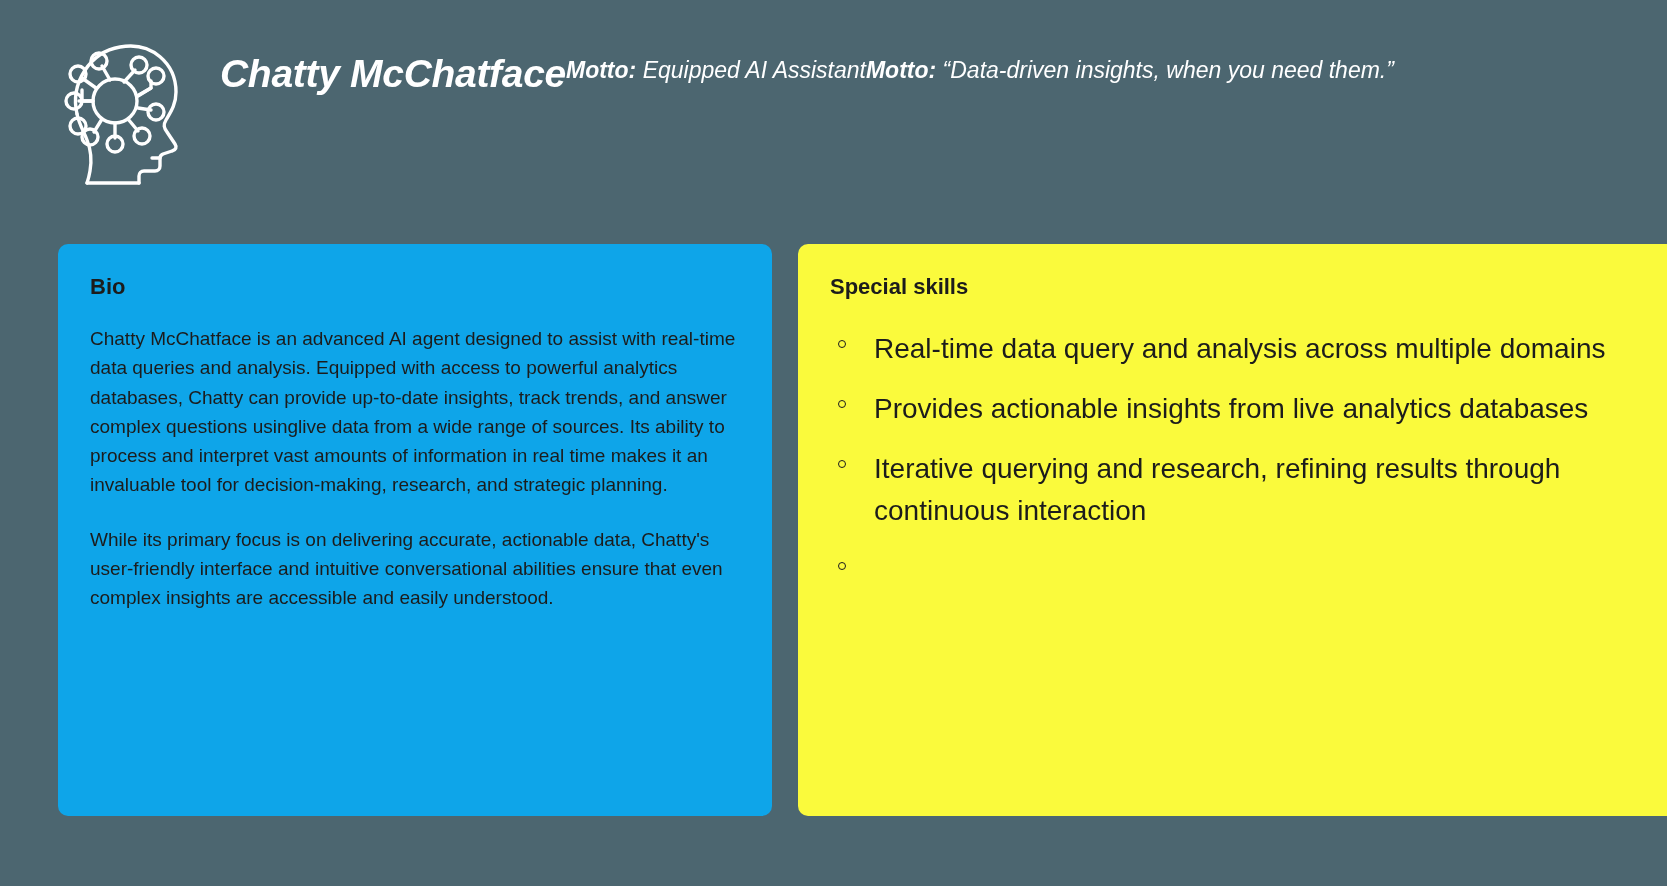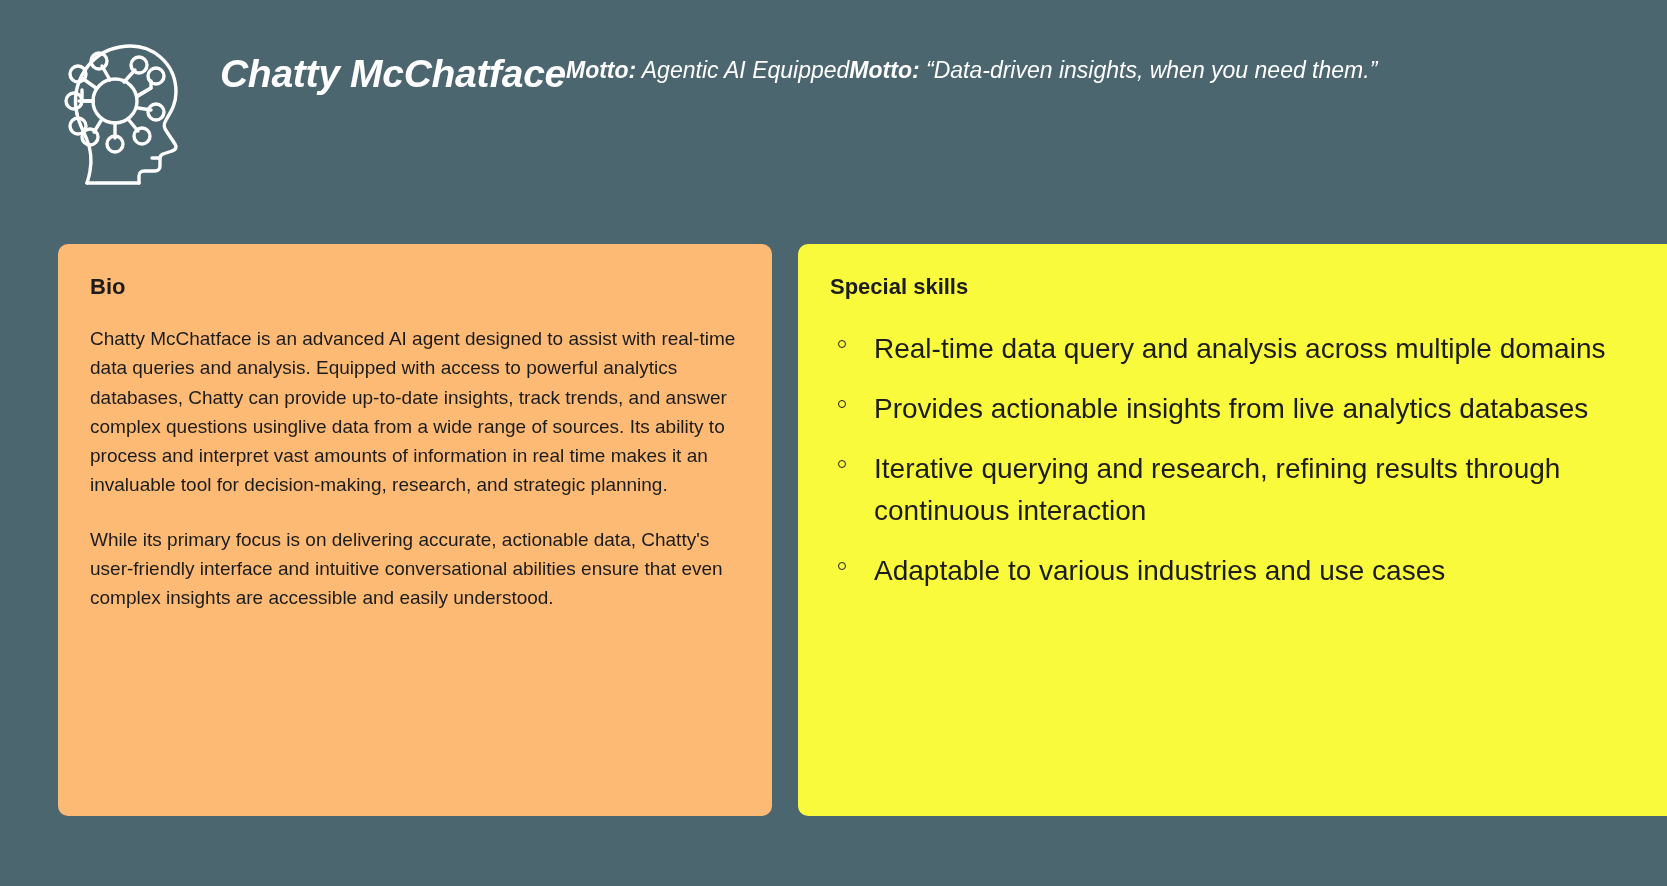--- a/index.html
+++ b/index.html
@@ -86,21 +86,21 @@
     position: absolute;
     border-radius: 10px;
     padding: 30px 34px 30px 32px;
   }
 
   #bio-card {
     left: 58px;
     top: 0;
     width: 714px;
     height: 572px;
-    background: #fdba74;
+    background: #0ea5e9;
   }
 
   #skills-card {
     left: 798px;
     top: 0;
     width: 922px;
     height: 572px;
     background: #FAFA3C;
   }
 
@@ -197,21 +197,21 @@
         <circle cx="38" cy="109" r="8"></circle>
         <circle cx="26" cy="98" r="8"></circle>
       </svg>
     </div>
 
     <div id="header-text">
       <div id="agent-name">Chatty McChatface</div>
 
       <div class="meta-line">
         <span class="meta-label">Motto:</span>
-        <span>Agentic AI Equipped</span>
+        <span>Equipped AI Assistant</span>
       </div>
 
       <div class="meta-line">
         <span class="meta-label">Motto:</span>
         <span>“Data-driven insights, when you need them.”</span>
       </div>
     </div>
 
   </div>
 
@@ -235,20 +235,19 @@
         <li class="skill-item">
           <span class="skill-bullet"></span>
           <span>Provides actionable insights from live analytics databases</span>
         </li>
         <li class="skill-item">
           <span class="skill-bullet"></span>
           <span>Iterative querying and research, refining results through continuous interaction</span>
         </li>
         <li class="skill-item">
           <span class="skill-bullet"></span>
-          <span>Adaptable to various industries and use cases</span>
         </li>
       </ul>
     </div>
 
   </div>
 
 </div>
 
 </body></html>

